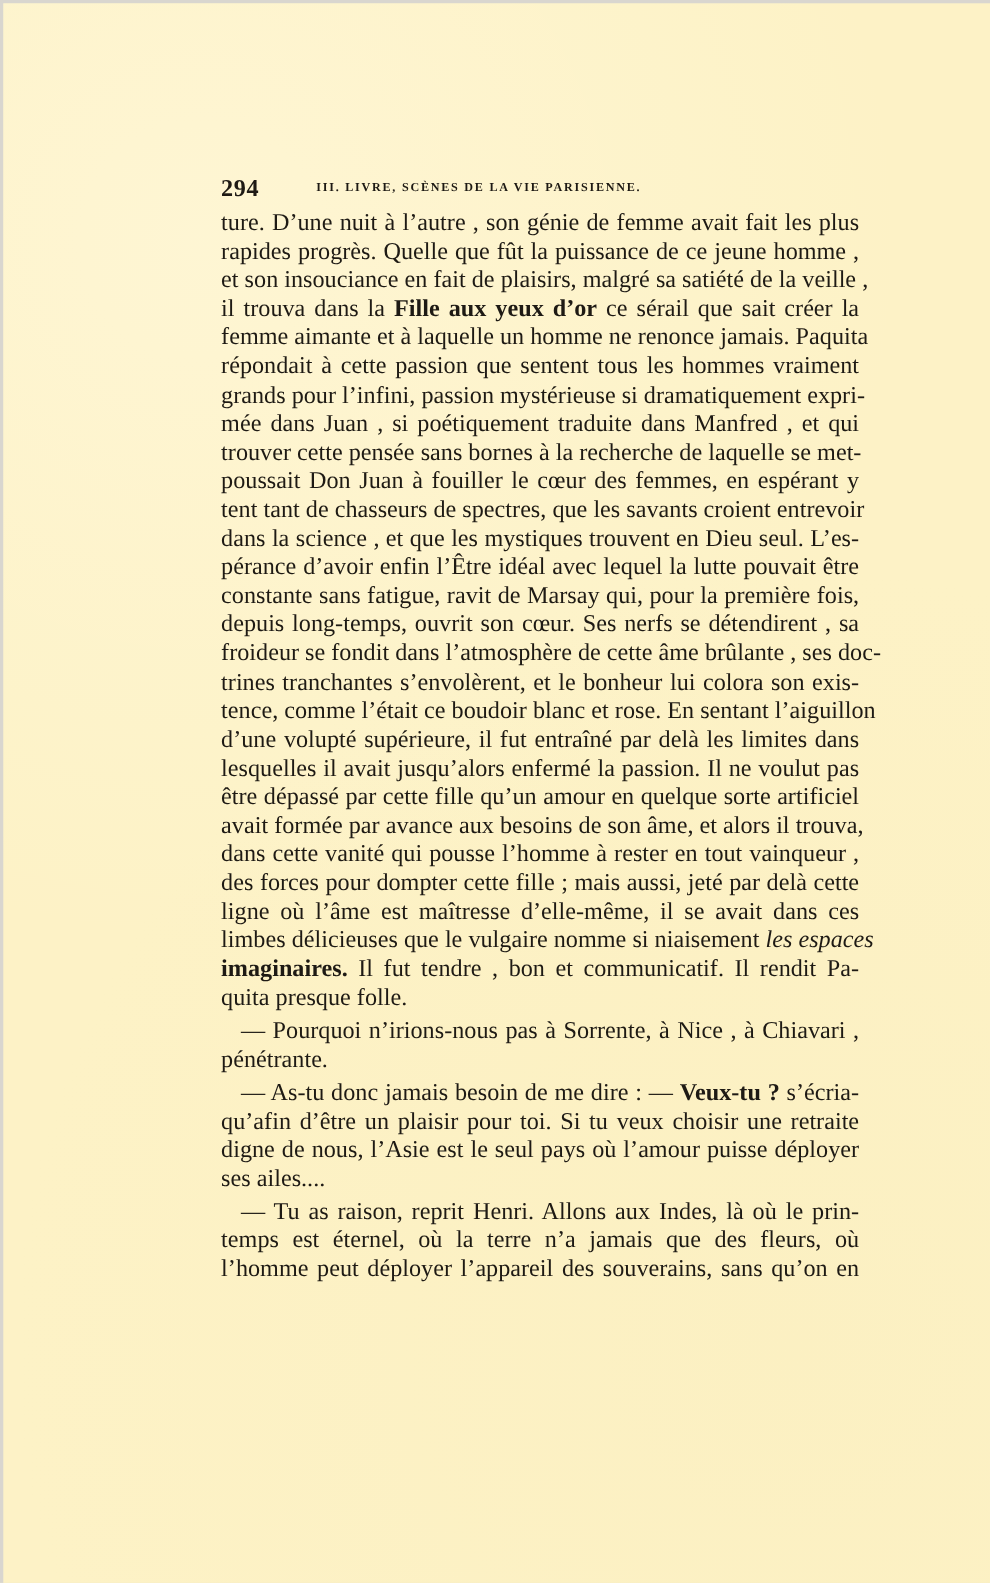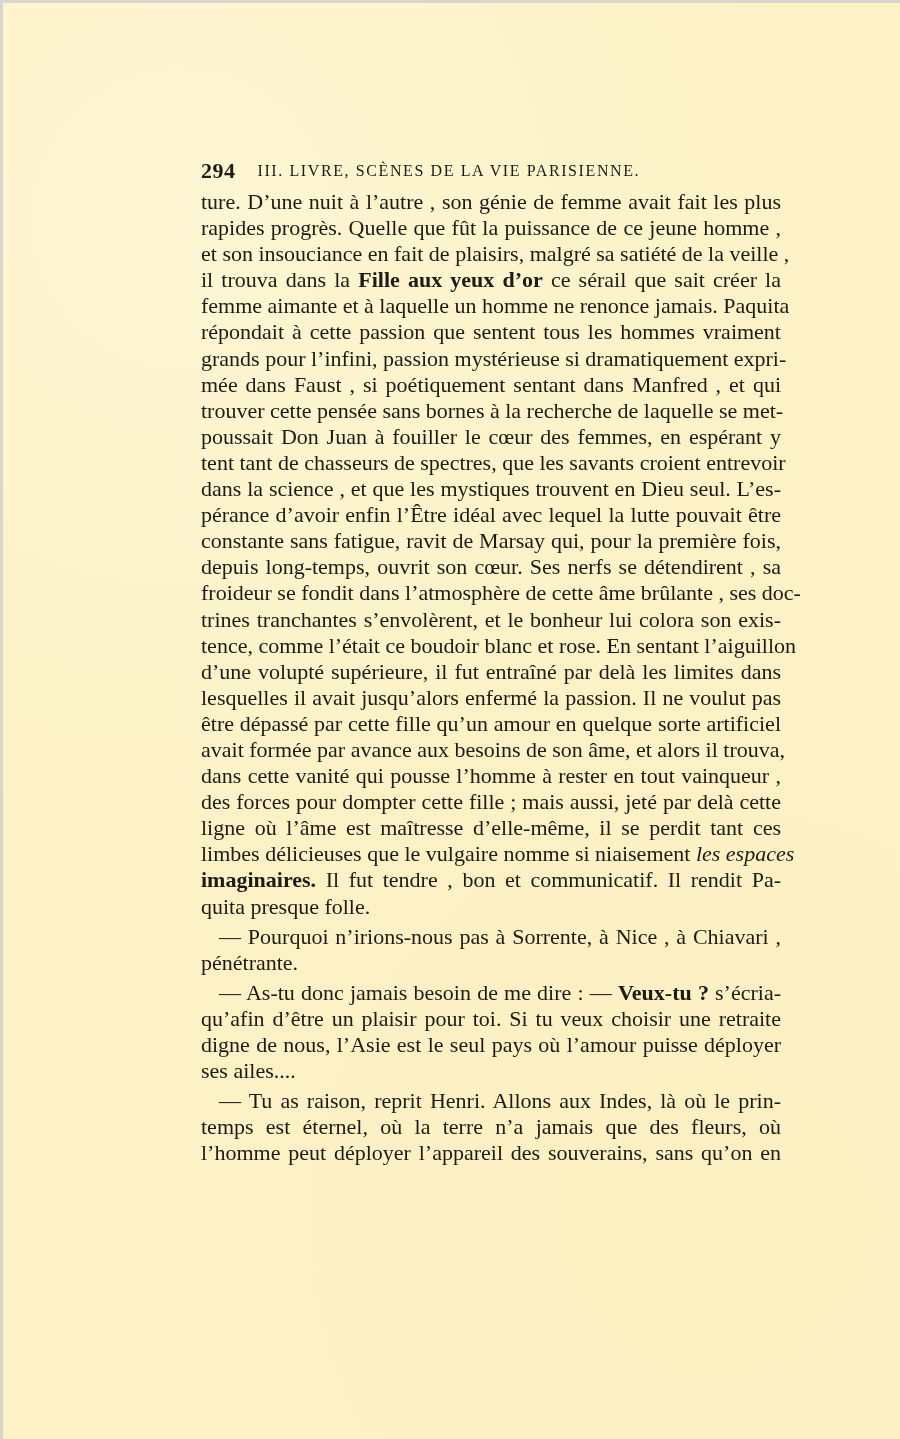--- a/index.html
+++ b/index.html
@@ -30,30 +30,31 @@
       top: 150px;
       width: 580px;
       font-family: "Liberation Serif", "DejaVu Serif", serif;
       color: #1e1a14;
     }
     .running-head {
       display: flex;
       align-items: center;
       height: 36px;
       line-height: 36px;
+      gap: 30px;
     }
     .page-number {
       font-size: 22px;
       font-weight: bold;
       letter-spacing: 0.5px;
       margin-right: 22px;
     }
     .head-title {
-      font-size: 16px;
-      font-weight: normal;
+      font-size: 11px;
+      font-weight: bold;
       letter-spacing: 1.6px;
     }
     .line {
       font-size: 22px;
       height: 26.1px;
       line-height: 26.1px;
       white-space: nowrap;
       text-align: justify;
       text-align-last: justify;
     }
@@ -83,38 +84,38 @@
       <span class="head-title">III. LIVRE, SCÈNES DE LA VIE PARISIENNE.</span>
     </div>
     <div id="body-lines">
         <div class="line"><span>ture. D’une nuit à l’autre , son génie de femme avait fait les plus</span></div>
         <div class="line"><span>rapides progrès. Quelle que fût la puissance de ce jeune homme ,</span></div>
         <div class="line"><span>et son insouciance en fait de plaisirs, malgré sa satiété de la veille ,</span></div>
         <div class="line"><span>il trouva dans la </span><span class="it-bold">Fille aux yeux d’or</span><span> ce sérail que sait créer la</span></div>
         <div class="line"><span>femme aimante et à laquelle un homme ne renonce jamais. Paquita</span></div>
         <div class="line"><span>répondait à cette passion que sentent tous les hommes vraiment</span></div>
         <div class="line"><span>grands pour l’infini, passion mystérieuse si dramatiquement expri-</span></div>
-        <div class="line"><span>mée dans Faust , si poétiquement sentant dans Manfred , et qui</span></div>
+        <div class="line"><span>mée dans Juan , si poétiquement traduite dans Manfred , et qui</span></div>
         <div class="line"><span>trouver cette pensée sans bornes à la recherche de laquelle se met-</span></div>
         <div class="line"><span>poussait Don Juan à fouiller le cœur des femmes, en espérant y</span></div>
         <div class="line"><span>tent tant de chasseurs de spectres, que les savants croient entrevoir</span></div>
         <div class="line"><span>dans la science , et que les mystiques trouvent en Dieu seul. L’es-</span></div>
         <div class="line"><span>pérance d’avoir enfin l’Être idéal avec lequel la lutte pouvait être</span></div>
         <div class="line"><span>constante sans fatigue, ravit de Marsay qui, pour la première fois,</span></div>
         <div class="line"><span>depuis long-temps, ouvrit son cœur. Ses nerfs se détendirent , sa</span></div>
         <div class="line"><span>froideur se fondit dans l’atmosphère de cette âme brûlante , ses doc-</span></div>
         <div class="line"><span>trines tranchantes s’envolèrent, et le bonheur lui colora son exis-</span></div>
         <div class="line"><span>tence, comme l’était ce boudoir blanc et rose. En sentant l’aiguillon</span></div>
         <div class="line"><span>d’une volupté supérieure, il fut entraîné par delà les limites dans</span></div>
         <div class="line"><span>lesquelles il avait jusqu’alors enfermé la passion. Il ne voulut pas</span></div>
         <div class="line"><span>être dépassé par cette fille qu’un amour en quelque sorte artificiel</span></div>
         <div class="line"><span>avait formée par avance aux besoins de son âme, et alors il trouva,</span></div>
         <div class="line"><span>dans cette vanité qui pousse l’homme à rester en tout vainqueur ,</span></div>
         <div class="line"><span>des forces pour dompter cette fille ; mais aussi, jeté par delà cette</span></div>
-        <div class="line"><span>ligne où l’âme est maîtresse d’elle-même, il se perdit tant ces</span></div>
+        <div class="line"><span>ligne où l’âme est maîtresse d’elle-même, il se avait dans ces</span></div>
         <div class="line"><span>limbes délicieuses que le vulgaire nomme si niaisement </span><span class="it">les espaces</span></div>
         <div class="line"><span class="it-bold">imaginaires.</span><span> Il fut tendre , bon et communicatif. Il rendit Pa-</span></div>
         <div class="line last"><span>quita presque folle.</span></div>
         <div class="line indent gap"><span>— Pourquoi n’irions-nous pas à Sorrente, à Nice , à Chiavari ,</span></div>
         <div class="line last"><span>pénétrante.</span></div>
         <div class="line indent gap"><span>— As-tu donc jamais besoin de me dire : — </span><span class="it-bold">Veux-tu ?</span><span> s’écria-</span></div>
         <div class="line"><span>qu’afin d’être un plaisir pour toi. Si tu veux choisir une retraite</span></div>
         <div class="line"><span>digne de nous, l’Asie est le seul pays où l’amour puisse déployer</span></div>
         <div class="line last"><span>ses ailes....</span></div>
         <div class="line indent gap"><span>— Tu as raison, reprit Henri. Allons aux Indes, là où le prin-</span></div>

